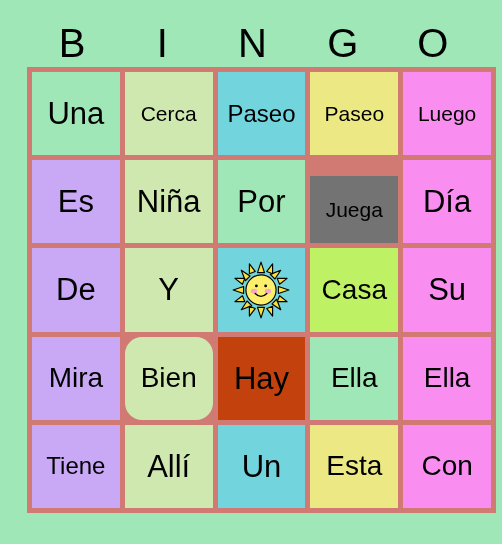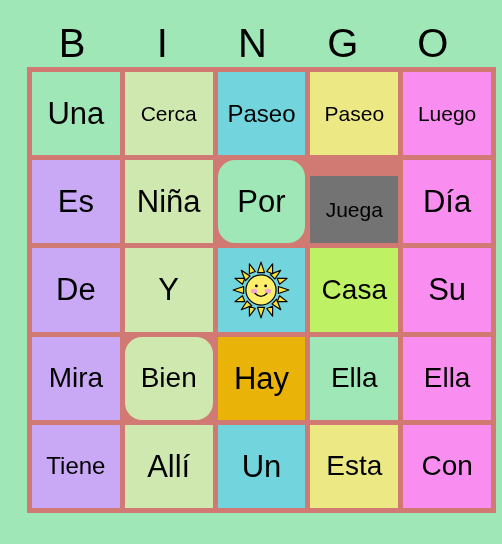--- a/index.html
+++ b/index.html
@@ -123,21 +123,21 @@
       </div>
       <div class="cell" style="background: rgb(249, 142, 240);">
         <span class="cell-text fs-sm">Luego</span>
       </div>
       <div class="cell" style="background: rgb(201, 168, 245);">
         <span class="cell-text fs-xl">Es</span>
       </div>
       <div class="cell" style="background: rgb(207, 232, 176);">
         <span class="cell-text fs-xl">Niña</span>
       </div>
-      <div class="cell" style="background: rgb(159, 231, 182); border-radius: 17px;">
+      <div class="cell" style="background: rgb(159, 231, 182);">
         <span class="cell-text fs-xl">Por</span>
       </div>
       <div class="cell" style="background: #737373; margin-top: 16px;">
         <span class="cell-text fs-sm">Juega</span>
       </div>
       <div class="cell" style="background: rgb(249, 142, 240);">
         <span class="cell-text fs-xl">Día</span>
       </div>
       <div class="cell" style="background: rgb(201, 168, 245);">
         <span class="cell-text fs-xl">De</span>
@@ -182,21 +182,21 @@
       </div>
       <div class="cell" style="background: rgb(249, 142, 240);">
         <span class="cell-text fs-xl">Su</span>
       </div>
       <div class="cell" style="background: rgb(201, 168, 245);">
         <span class="cell-text fs-lg">Mira</span>
       </div>
       <div class="cell" style="background: rgb(207, 232, 176); border-radius: 17px;">
         <span class="cell-text fs-lg">Bien</span>
       </div>
-      <div class="cell" style="background: #eab308;">
+      <div class="cell" style="background: #c2410c;">
         <span class="cell-text fs-xl">Hay</span>
       </div>
       <div class="cell" style="background: rgb(159, 231, 182);">
         <span class="cell-text fs-lg">Ella</span>
       </div>
       <div class="cell" style="background: rgb(249, 142, 240);">
         <span class="cell-text fs-lg">Ella</span>
       </div>
       <div class="cell" style="background: rgb(201, 168, 245);">
         <span class="cell-text fs-md">Tiene</span>

